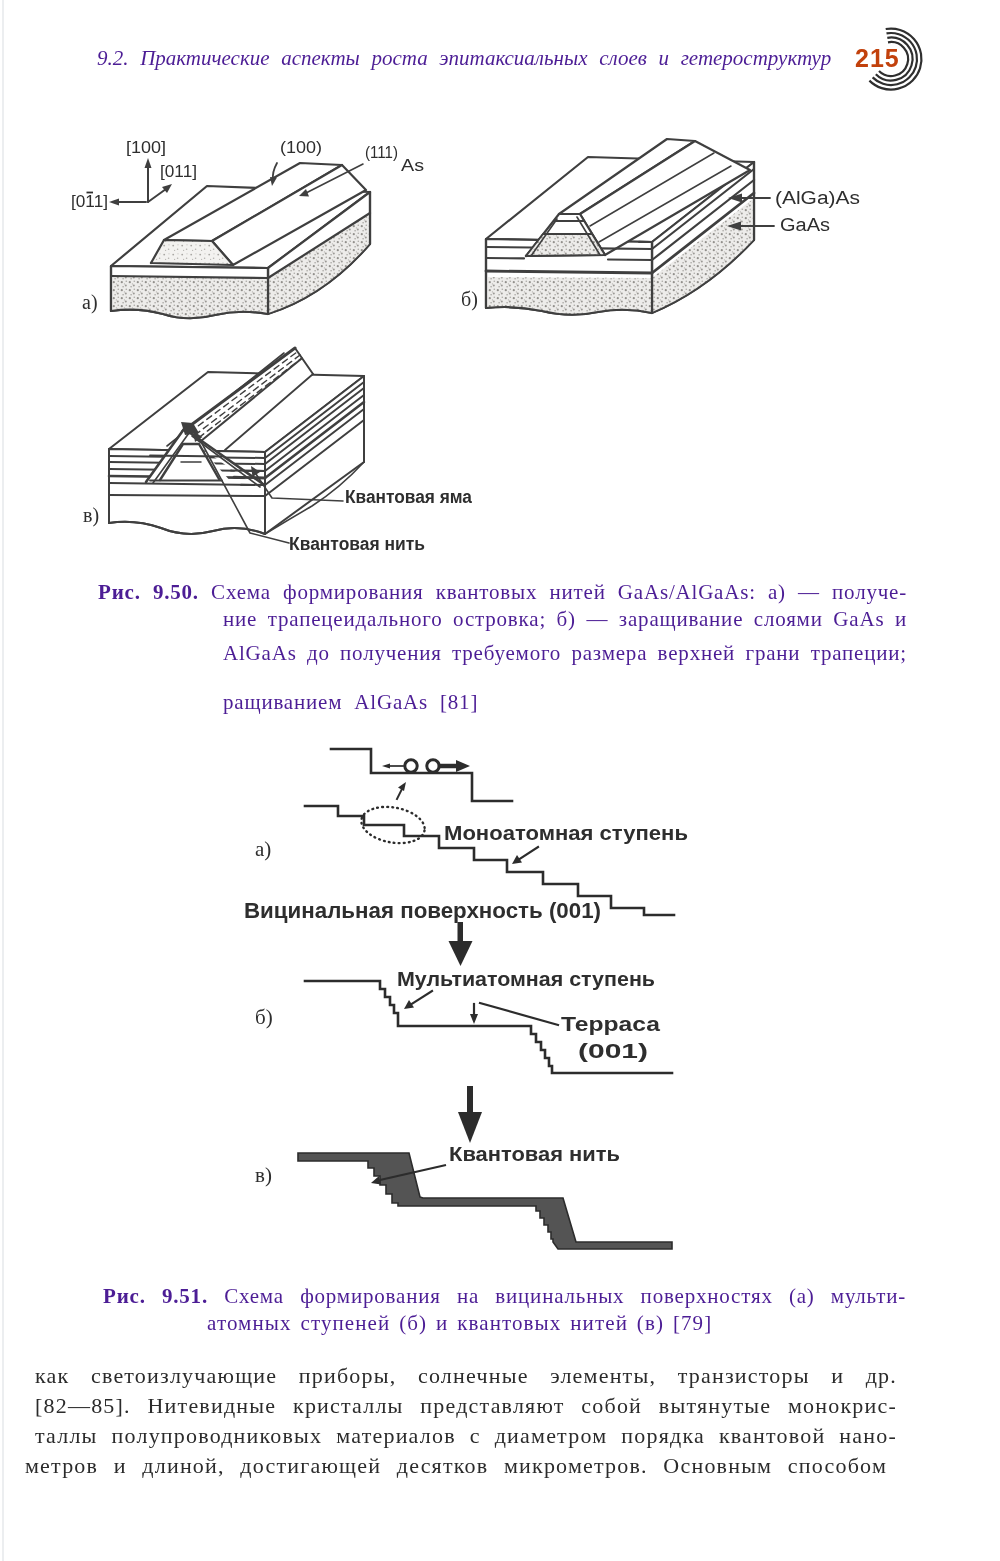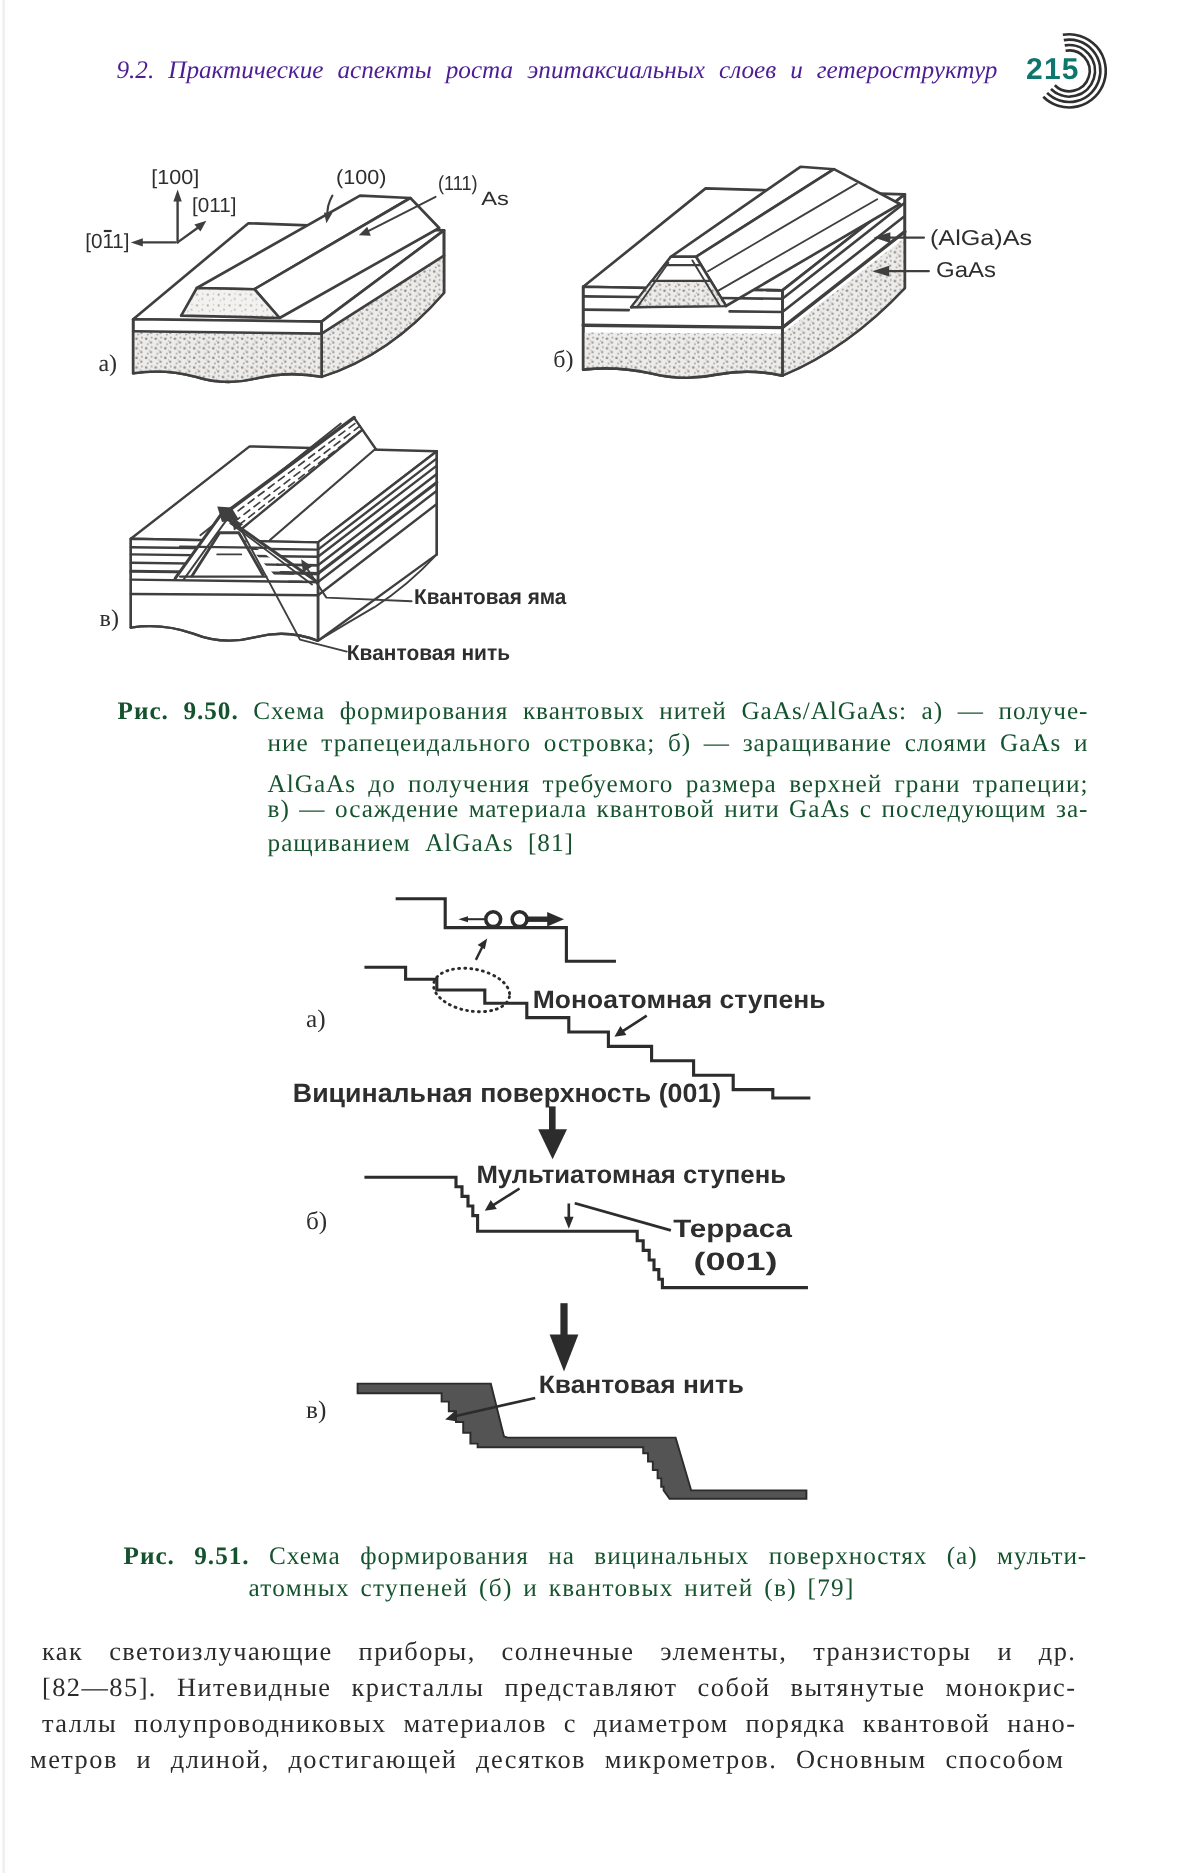--- a/index.html
+++ b/index.html
@@ -1,36 +1,35 @@
 <!DOCTYPE html>
 <html><head>
 <meta charset="utf-8">
 <style>
   html,body{margin:0;padding:0;background:#ffffff;}
   #page{position:relative;width:1000px;height:1561px;background:#ffffff;overflow:hidden;
         font-family:"Liberation Serif",serif;color:#222;}
   .abs{position:absolute;}
   .jl{position:absolute;text-align:justify;text-align-last:justify;}
-  .cap{font-size:21px;line-height:24px;color:#14532d;letter-spacing:0.8px;}
+  .cap{font-size:21px;line-height:24px;color:#4c1d95;letter-spacing:0.8px;}
   .body{font-size:22px;line-height:25px;color:#2b2b2b;letter-spacing:1.2px;}
   .b{font-weight:bold;}
   svg text{font-family:"Liberation Sans",sans-serif;fill:#2e2e2e;font-weight:bold;}
 </style>
 </head>
 <body>
 <div id="page">
   <div class="abs" style="left:2px;top:0;width:2px;height:1561px;background:#eceef0;"></div>
 
   <div class="abs" style="left:97px;top:46px;width:736px;font-size:21px;font-style:italic;color:#4c1d95;white-space:nowrap;word-spacing:6.4px;">9.2. Практические аспекты роста эпитаксиальных слоев и гетероструктур</div>
-  <div class="abs" style="left:855px;top:44px;font-family:'Liberation Sans',sans-serif;font-size:25px;font-weight:bold;letter-spacing:1px;color:#0f766e;">215</div>
+  <div class="abs" style="left:855px;top:44px;font-family:'Liberation Sans',sans-serif;font-size:25px;font-weight:bold;letter-spacing:1px;color:#c2410c;">215</div>
 
   <div class="jl cap" style="left:98px;top:580px;width:809px;"><span class="b">Рис.&nbsp;9.50.</span> Схема формирования квантовых нитей GaAs/AlGaAs: а) — получе-</div>
   <div class="jl cap" style="left:223px;top:607px;width:684px;">ние трапецеидального островка; б) — заращивание слоями GaAs и</div>
   <div class="jl cap" style="left:223px;top:641px;width:684px;">AlGaAs до получения требуемого размера верхней грани трапеции;</div>
-  <div class="jl cap" style="left:223px;top:662px;width:684px;">в) — осаждение материала квантовой нити GaAs с последующим за-</div>
   <div class="abs cap" style="left:223px;top:690px;width:684px;word-spacing:6px;">ращиванием AlGaAs [81]</div>
 
   <div class="jl cap" style="left:103px;top:1284px;width:803px;"><span class="b">Рис.&nbsp;9.51.</span> Схема формирования на вицинальных поверхностях (а) мульти-</div>
   <div class="abs cap" style="left:207px;top:1311px;width:803px;letter-spacing:1.1px;word-spacing:2.5px;">атомных ступеней (б) и квантовых нитей (в) [79]</div>
 
   <div class="jl body" style="left:35px;top:1363px;width:862px;">как светоизлучающие приборы, солнечные элементы, транзисторы и др.</div>
   <div class="jl body" style="left:35px;top:1393px;width:862px;">[82—85]. Нитевидные кристаллы представляют собой вытянутые монокрис-</div>
   <div class="jl body" style="left:35px;top:1423px;width:862px;">таллы полупроводниковых материалов с диаметром порядка квантовой нано-</div>
   <div class="jl body" style="left:25px;top:1453px;width:862px;">метров и длиной, достигающей десятков микрометров. Основным способом</div>
 

